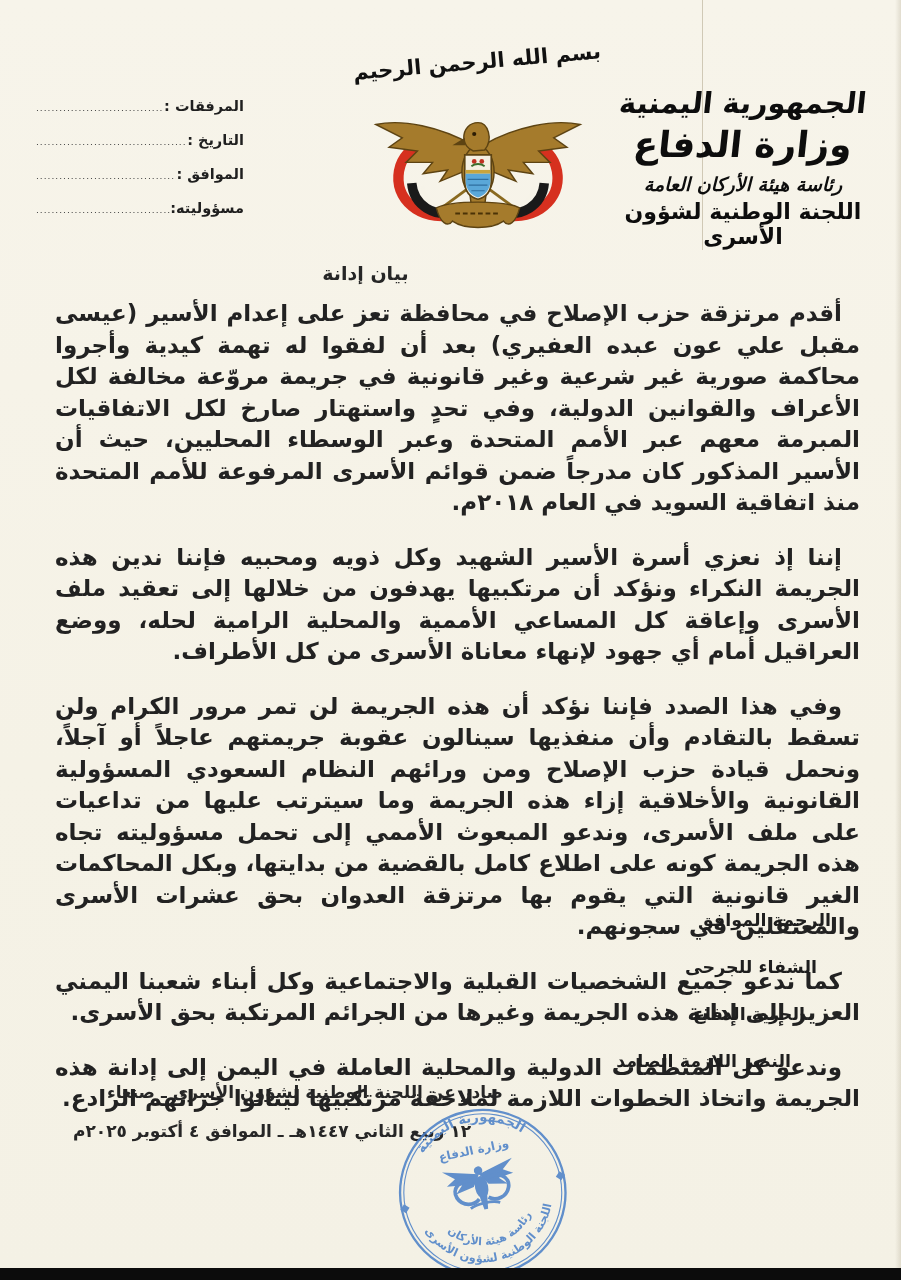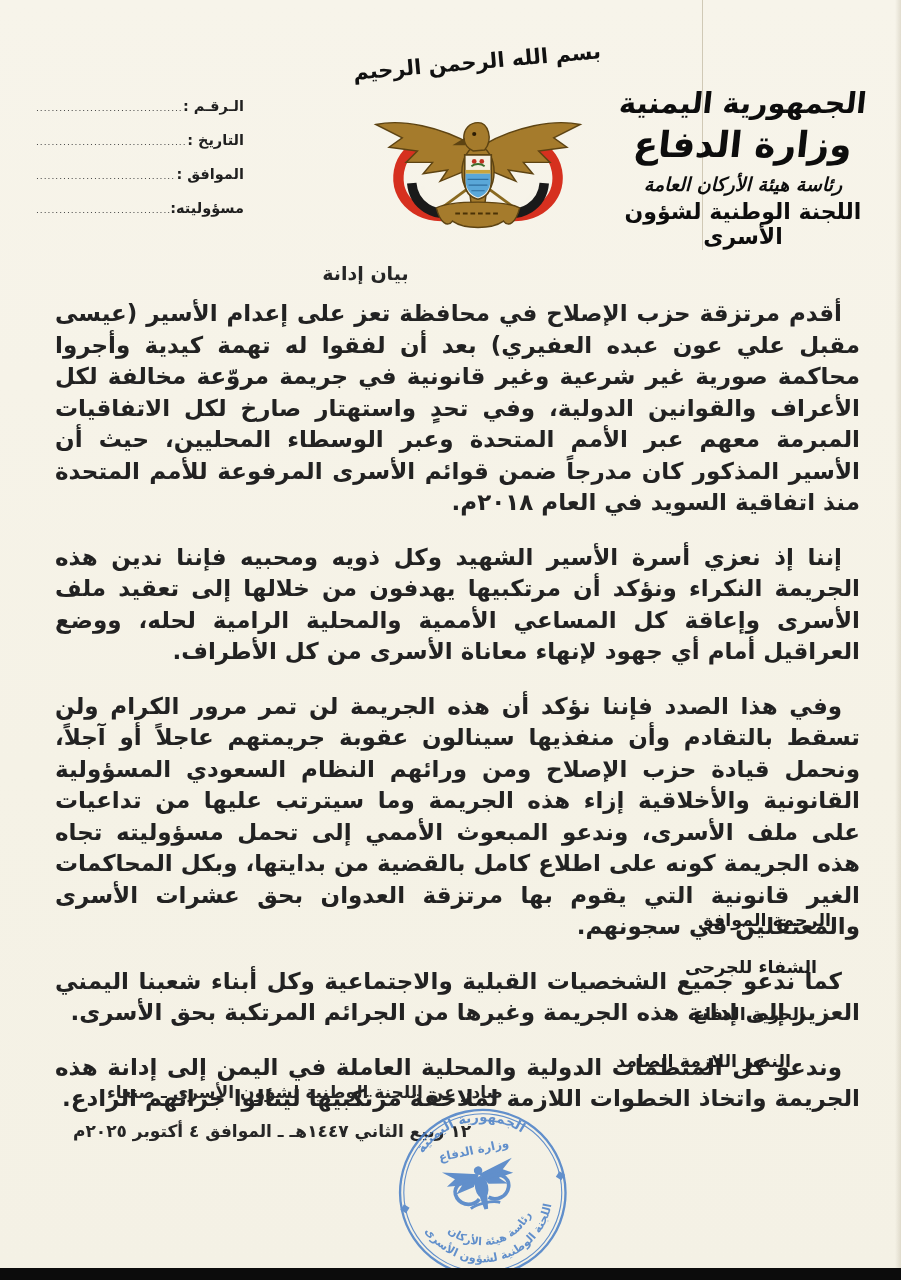--- a/index.html
+++ b/index.html
@@ -59,21 +59,21 @@
 </head>
 <body>
 
 <div class="page">
 
   <div class="crease"></div>
   <div class="edge-shade"></div>
 
   <div class="form-fields">
     <div class="form-row">
-      <span class="form-label">الـرقـم :</span>
+      <span class="form-label">المرفقات :</span>
       <span class="form-dots">.......................................</span>
     </div>
     <div class="form-row">
       <span class="form-label">التاريخ :</span>
       <span class="form-dots">.......................................</span>
     </div>
     <div class="form-row">
       <span class="form-label">الموافق :</span>
       <span class="form-dots">.......................................</span>
     </div>

